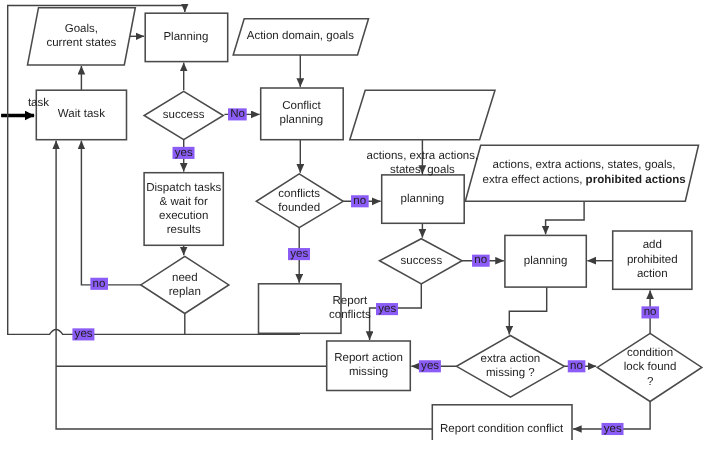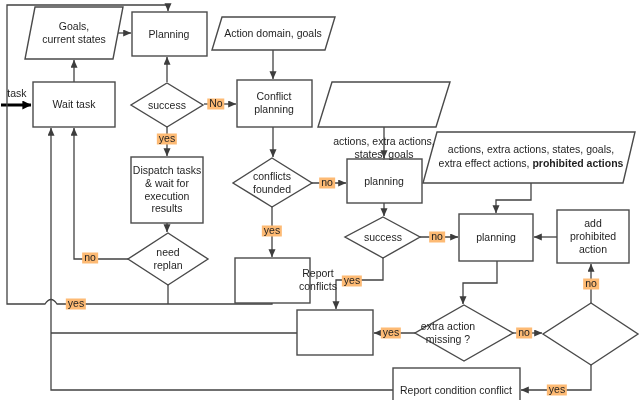--- a/index.html
+++ b/index.html
@@ -6,21 +6,21 @@
   .stage{position:relative;width:640px;height:400px;background:#fff;overflow:hidden;
          font-family:"Liberation Sans",sans-serif;}
   .stage svg{position:absolute;left:0;top:0;}
   .shape{fill:#ffffff;stroke:#4a4a4a;stroke-width:1.4;}
   .edge{fill:none;stroke:#424242;stroke-width:1.3;}
   .edge-thick{fill:none;stroke:#000000;stroke-width:3;}
   .nlabel{position:absolute;transform:translate(-50%,-50%);font-size:10.5px;line-height:1.22;
           color:#1f1f1f;text-align:center;white-space:pre;}
   .nlabel.wrapped{white-space:normal;width:192px;line-height:1.3;}
   .elabel{position:absolute;transform:translate(-50%,-50%);font-size:10.5px;line-height:1.05;
-          color:#1f1f1f;background:#fdba74;padding:0 2px;white-space:nowrap;}
+          color:#1f1f1f;background:#8b5cf6;padding:0 2px;white-space:nowrap;}
   .b{font-weight:bold;}
 </style>
 </head>
 <body>
 
 <div class="stage">
 
   <svg width="640" height="414" viewBox="0 0 640 414">
     <defs>
       <marker id="arr" markerWidth="9" markerHeight="8" refX="7.8" refY="3.5" orient="auto" markerUnits="userSpaceOnUse">
@@ -101,25 +101,30 @@
   <div class="nlabel" style="left:384px;top:181px;">planning</div>
   <div class="nlabel" style="left:168px;top:259px;">need
 replan</div>
   <div class="nlabel" style="left:383px;top:237px;">success</div>
   <div class="nlabel" style="left:496px;top:237px;">planning</div>
   <div class="nlabel" style="left:593px;top:236px;">add
 prohibited
 action</div>
   <div class="nlabel" style="left:272px;top:280px;margin-left:46px;">Report
 conflicts</div>
-  <div class="nlabel" style="left:448px;top:333px;">extra action
+  <div class="nlabel" style="left:335px;top:332px;">Report action
+missing</div>
+  <div class="nlabel" style="left:464px;top:333px;">extra action
 missing ?</div>
+  <div class="nlabel" style="left:591px;top:334px;">condition
+lock found
+?</div>
   <div class="nlabel" style="left:456px;top:390px;">Report condition conflict</div>
 
-  <div class="elabel" style="left:17px;top:94px;background:transparent;">task</div>
+  <div class="elabel" style="left:35px;top:94px;background:transparent;">task</div>
   <div class="elabel" style="left:216px;top:104px;">No</div>
   <div class="elabel" style="left:167px;top:139px;">yes</div>
   <div class="elabel" style="left:90px;top:258px;">no</div>
   <div class="elabel" style="left:76px;top:304px;">yes</div>
   <div class="elabel" style="left:327px;top:183px;">no</div>
   <div class="elabel" style="left:272px;top:231px;">yes</div>
   <div class="elabel" style="left:437px;top:237px;">no</div>
   <div class="elabel" style="left:352px;top:281px;">yes</div>
   <div class="elabel" style="left:391px;top:333px;">yes</div>
   <div class="elabel" style="left:524px;top:333px;">no</div>

